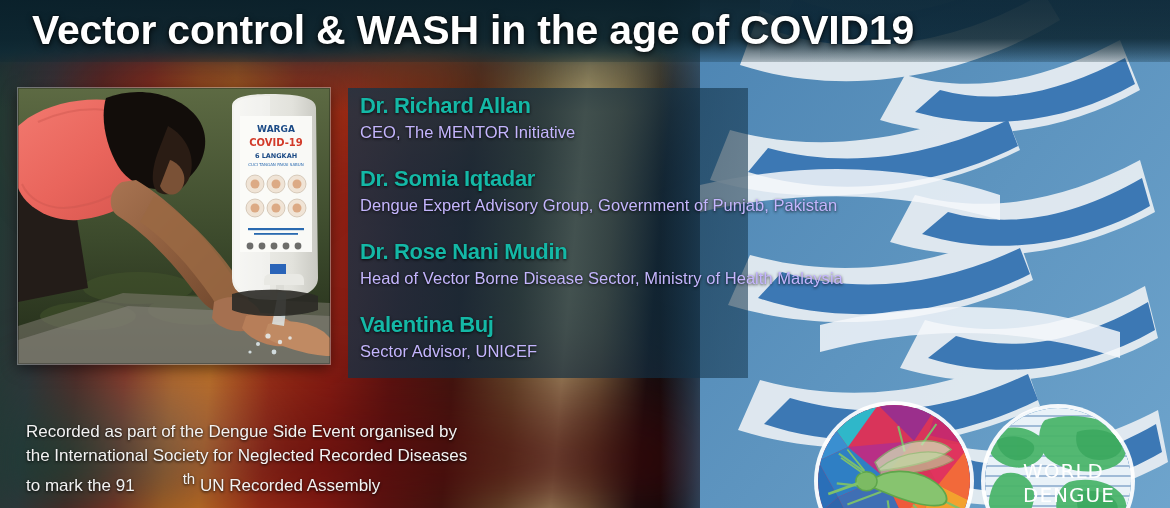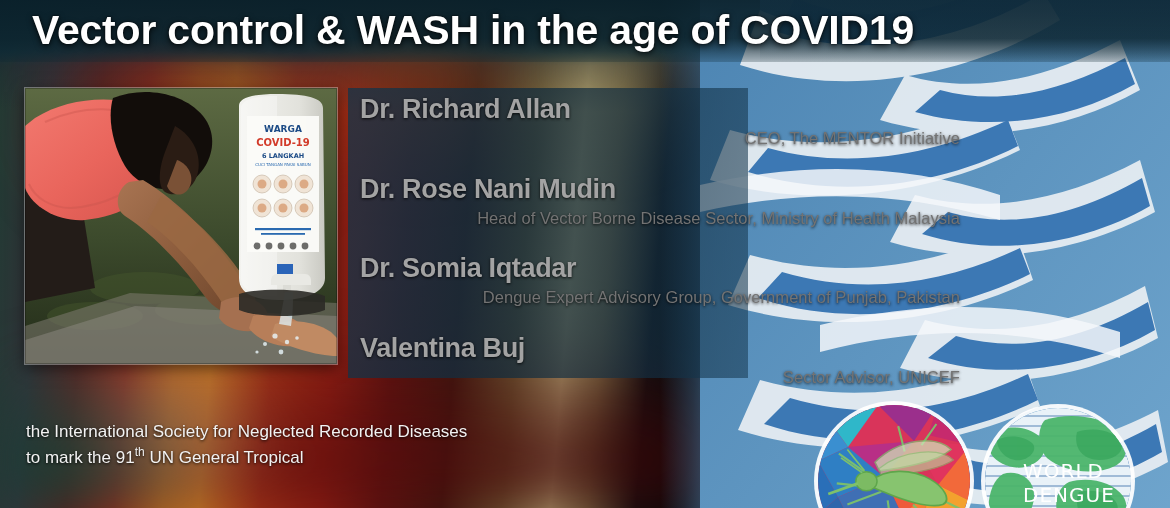--- a/index.html
+++ b/index.html
@@ -93,65 +93,64 @@
     box-sizing:border-box;
     font-size:41px;font-weight:bold;color:#ffffff;
     letter-spacing:-.2px;
     text-shadow:0 2px 6px rgba(0,0,0,.75), 0 0 2px rgba(0,0,0,.9);
     white-space:nowrap;
     z-index:30;
   }
 
   
   .photo{
-    position:absolute;left:25px;top:88px;width:312px;height:276px;
+    position:absolute;left:18px;top:88px;width:312px;height:276px;
     overflow:hidden;
     box-shadow:0 0 0 1px rgba(255,255,255,.35), 0 4px 14px rgba(0,0,0,.55);
     background:#14b8a6;
     z-index:20;
   }
   .photo svg{display:block;width:100%;height:100%;}
 
   
   .panel{
     position:absolute;left:348px;top:88px;width:400px;height:290px;
     background:linear-gradient(100deg,rgba(22,52,72,.78) 0%,rgba(16,44,62,.72) 45%,rgba(20,54,78,.55) 100%);
     z-index:22;
   }
   .speakers{
     position:absolute;left:360px;top:92px;width:600px;
     z-index:25;
   }
   .sp{margin-bottom:21px;}
   .sp:last-child{margin-bottom:2px;}
   .sp-name{
-    font-size:27px;font-weight:bold;color:#a3a3a3;
+    font-size:22px;font-weight:bold;color:#14b8a6;
     letter-spacing:-.35px;
     text-shadow:0 1px 3px rgba(0,0,0,.85);
     line-height:1.30;
     white-space:nowrap;
   }
   .sp-role{
-    font-size:16.5px;color:#737373;font-weight:normal;
+    font-size:16.5px;color:#c4b5fd;font-weight:normal;
     letter-spacing:.05px;
     text-shadow:0 1px 3px rgba(0,0,0,.85);
     line-height:1.42;
     white-space:nowrap;
-    text-align:right;
   }
 
   
   .footer{
     position:absolute;left:26px;top:420px;width:640px;
     font-size:17px;color:#f2f2f2;line-height:1.42;
     text-shadow:0 1px 3px rgba(0,0,0,.9);
     z-index:25;
   }
   .footer div{white-space:nowrap;}
-  .footer sup{font-size:12px;vertical-align:super;}
+  .footer sup{font-size:15px;vertical-align:super;margin-left:48px;}
 
   
   .logo{
     position:absolute;border-radius:50%;overflow:hidden;
     box-shadow:0 0 0 4px rgba(255,255,255,.93);
     z-index:28;
   }
   .logo svg{display:block;width:100%;height:100%;}
   .logo-isntd{left:818px;top:405px;width:152px;height:152px;}
   .logo-wdd{left:985px;top:408px;width:146px;height:146px;}
@@ -321,36 +320,37 @@
   </div>
 
   <div class="panel"></div>
 
   <div class="speakers">
     <div class="sp">
       <div class="sp-name">Dr. Richard Allan</div>
       <div class="sp-role">CEO, The MENTOR  Initiative</div>
     </div>
     <div class="sp">
+      <div class="sp-name">Dr. Somia Iqtadar</div>
+      <div class="sp-role">Dengue Expert Advisory Group, Government of Punjab, Pakistan</div>
+    </div>
+    <div class="sp">
       <div class="sp-name">Dr. Rose Nani Mudin</div>
       <div class="sp-role">Head of Vector Borne Disease Sector, Ministry of Health Malaysia</div>
-    </div>
-    <div class="sp">
-      <div class="sp-name">Dr. Somia Iqtadar</div>
-      <div class="sp-role">Dengue Expert Advisory Group, Government of Punjab, Pakistan</div>
     </div>
     <div class="sp">
       <div class="sp-name">Valentina Buj</div>
       <div class="sp-role">Sector Advisor, UNICEF</div>
     </div>
   </div>
 
   <div class="footer">
+    <div>Recorded as part of the Dengue Side Event organised by</div>
     <div>the International Society for Neglected Recorded Diseases</div>
-    <div><span>to mark the 91</span><sup>th</sup><span> UN General Tropical</span></div>
+    <div><span>to mark the 91</span><sup>th</sup><span> UN Recorded Assembly</span></div>
   </div>
 
   <div class="logo logo-isntd">
     <svg viewBox="0 0 152 152">
       <defs>
         <clipPath id="cISNTD">
             <circle cx="76" cy="76" r="76"></circle>
           </clipPath>
       </defs>
       <g clip-path="url(#cISNTD)">

